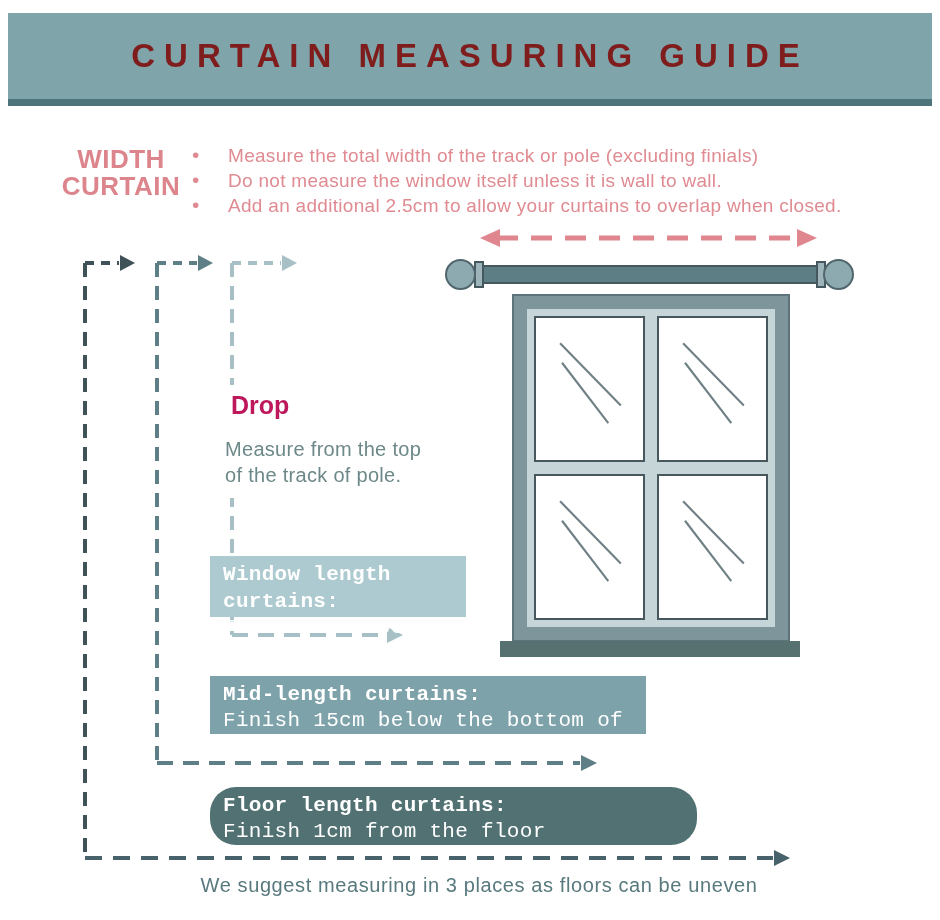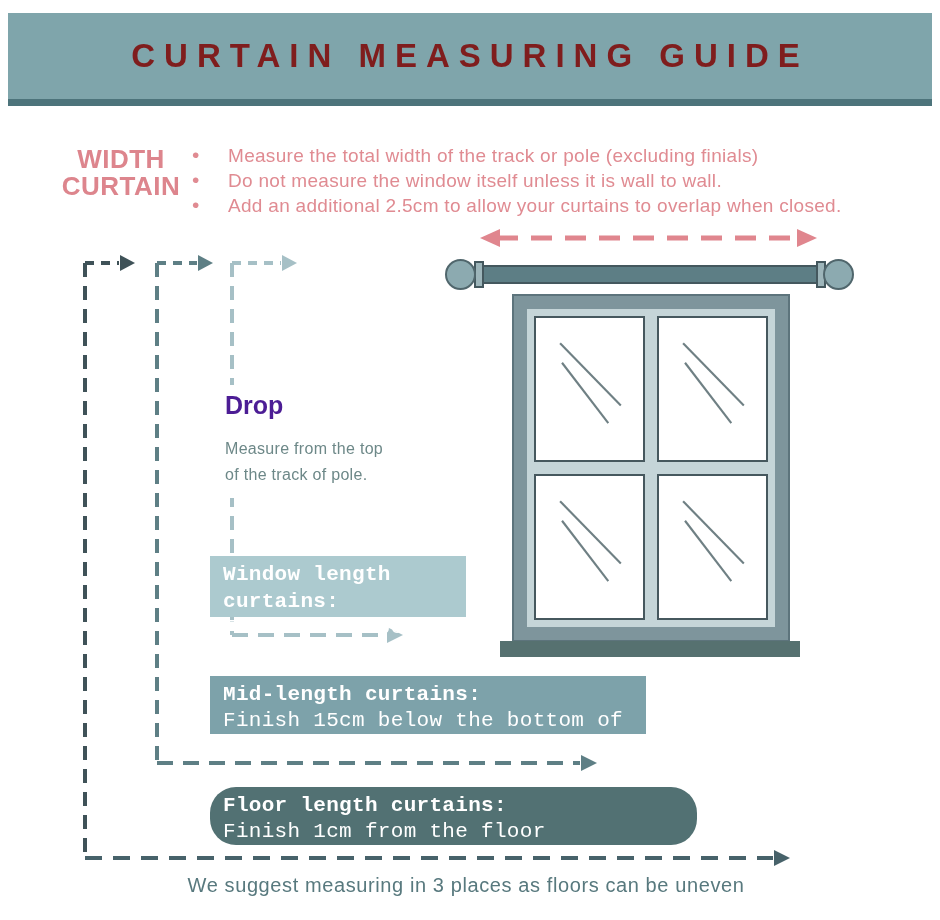--- a/index.html
+++ b/index.html
@@ -44,32 +44,32 @@
   .window-inner{position:absolute;left:527px;top:309px;width:248px;height:318px;
     background:#c5d5d8;box-sizing:border-box;
     display:grid;grid-template-columns:1fr 1fr;grid-template-rows:1fr 1fr;
     gap:12px;padding:7px;}
   .pane{background:#ffffff;border:2px solid #46585e;box-sizing:border-box;position:relative;}
   .pane svg{position:absolute;left:0;top:0;width:100%;height:100%;}
   .sill{position:absolute;left:500px;top:641px;width:300px;height:16px;background:#567170;}
   
   .drop-block{position:absolute;left:216px;top:385px;width:226px;background:#ffffff;
     z-index:2;padding:6px 0 10px 9px;box-sizing:border-box;}
-  .drop-title{color:#4c1d95;font-size:25px;font-weight:bold;margin:0 0 16px 0;}
-  .drop-desc{color:#6d8888;font-size:16px;line-height:26px;letter-spacing:.3px;margin:0;}
+  .drop-title{color:#be185d;font-size:25px;font-weight:bold;margin:0 0 16px 6px;}
+  .drop-desc{color:#6d8888;font-size:20px;line-height:26px;letter-spacing:.3px;margin:0;}
   
   .len-box{position:absolute;left:210px;z-index:2;color:#ffffff;
     padding:5px 0 0 13px;box-sizing:border-box;font-family:Liberation Mono, monospace;}
   .len-box .t{font-weight:bold;font-size:21px;line-height:27px;letter-spacing:.3px;}
   .len-box .s{font-size:21px;line-height:26px;letter-spacing:.3px;}
   .box-window{top:556px;width:256px;height:61px;background:#accacf;}
   .box-mid{top:676px;width:436px;height:58px;background:#7da2aa;}
   .box-floor{top:787px;width:487px;height:58px;background:#527173;border-radius:26px;}
   
-  .footer-note{position:absolute;left:4px;top:874px;width:924px;text-align:center;
+  .footer-note{position:absolute;left:17px;top:874px;width:924px;text-align:center;
     color:#58797e;font-size:20px;letter-spacing:.6px;}
 </style>
 </head>
 <body>
 
 <div class="canvas">
 
   <header class="banner">
     <h1>CURTAIN MEASURING GUIDE</h1>
   </header>

